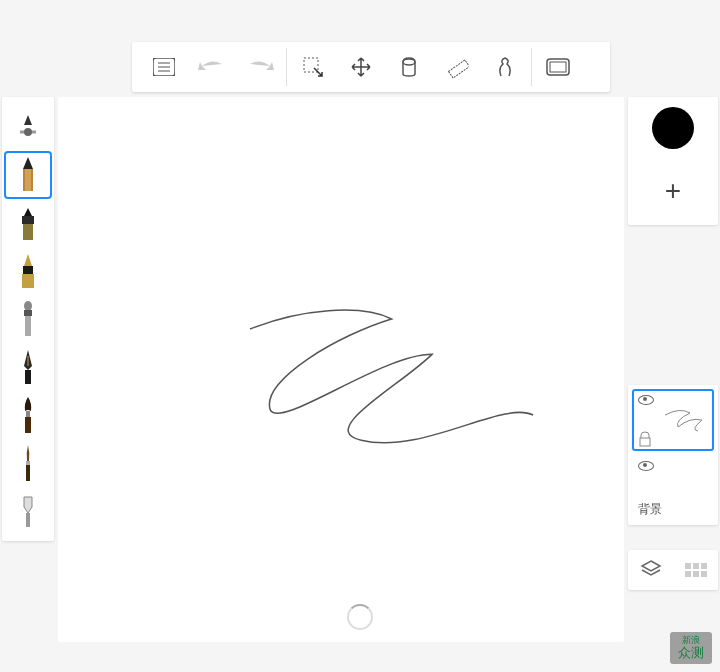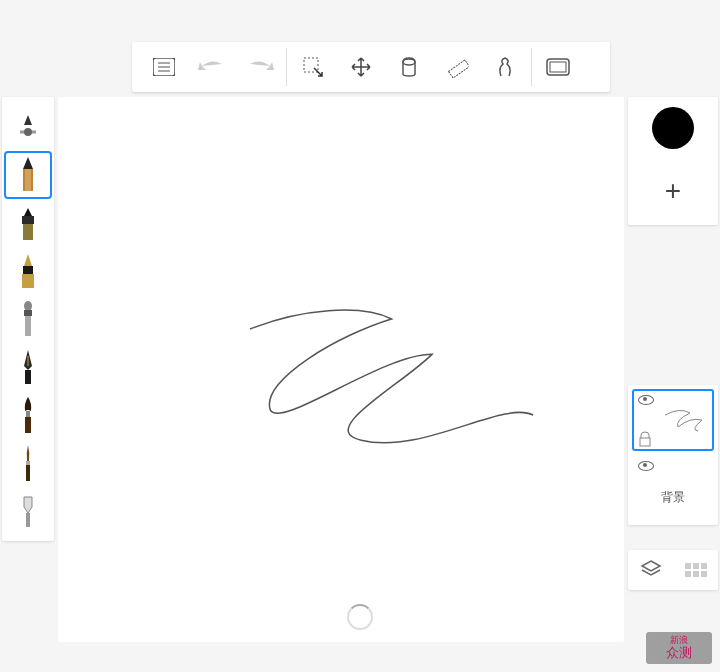--- a/index.html
+++ b/index.html
@@ -9,25 +9,25 @@
 .tsep{width:1px;height:38px;background:#e0e0e0;margin:0 2px}
 .leftbar{position:absolute;top:97px;left:2px;width:52px;background:#fff;border-radius:2px;box-shadow:0 1px 3px rgba(0,0,0,.12);padding:6px 0}
 .lbtn{width:48px;height:48px;display:flex;align-items:center;justify-content:center;margin:0 auto;border:2px solid transparent;border-radius:4px;cursor:pointer}
 .lbtn.selected{border-color:#1a8cff}
 .rightbar{position:absolute;top:97px;right:2px;width:90px;background:#fff;border-radius:2px;box-shadow:0 1px 3px rgba(0,0,0,.12);padding:10px 0;display:flex;flex-direction:column;align-items:center}
 .colorbtn{width:42px;height:42px;border-radius:50%;background:#000;margin-bottom:18px}
 .addbtn{width:48px;height:48px;display:flex;align-items:center;justify-content:center;font-size:28px;color:#444;cursor:pointer}
 .layers{position:absolute;top:385px;right:2px;width:90px;background:#fff;border-radius:2px;box-shadow:0 1px 3px rgba(0,0,0,.12);padding:4px}
 .layer{border:2px solid transparent;border-radius:3px;padding:4px;margin-bottom:4px;position:relative;height:62px}
 .layer.selected{border-color:#1a8cff}
-.layer-label{text-align:center;font-size:12px;color:#555;margin-top:28px}
+.layer-label{text-align:left;font-size:12px;color:#555;margin-top:40px}
 .layerbtns{position:absolute;right:2px;top:550px;width:90px;height:40px;background:#fff;border-radius:2px;box-shadow:0 1px 3px rgba(0,0,0,.12);display:flex;align-items:center;justify-content:space-around}
 .canvas{position:absolute;top:97px;left:58px;right:96px;bottom:30px;background:#fff;border-radius:2px}
 .spinner{position:absolute;bottom:42px;left:50%;transform:translateX(-50%);width:26px;height:26px;border:2px solid #ddd;border-top-color:#aaa;border-radius:50%}
-.watermark{position:absolute;bottom:8px;right:8px;color:#be185d;background:rgba(0,0,0,.35);padding:4px 20px;font-size:13px;border-radius:3px;text-align:center;line-height:1.1}
+.watermark{position:absolute;bottom:8px;right:8px;color:#15803d;background:rgba(0,0,0,.35);padding:4px 8px;font-size:13px;border-radius:3px;text-align:center;line-height:1.1}
 .watermark small{font-size:9px;display:block}
 .eye{width:16px;height:10px;border:1.5px solid #666;border-radius:50%;position:relative;display:inline-block}
 .eye:after{content:"";position:absolute;top:1px;left:4px;width:4px;height:4px;background:#666;border-radius:50%}
 .grid-dots{display:grid;grid-template-columns:repeat(3,6px);gap:2px}
 .grid-dots span{width:6px;height:6px;background:#ccc}
 </style>
 </head>
 <body>
 
 <div class="canvas">

